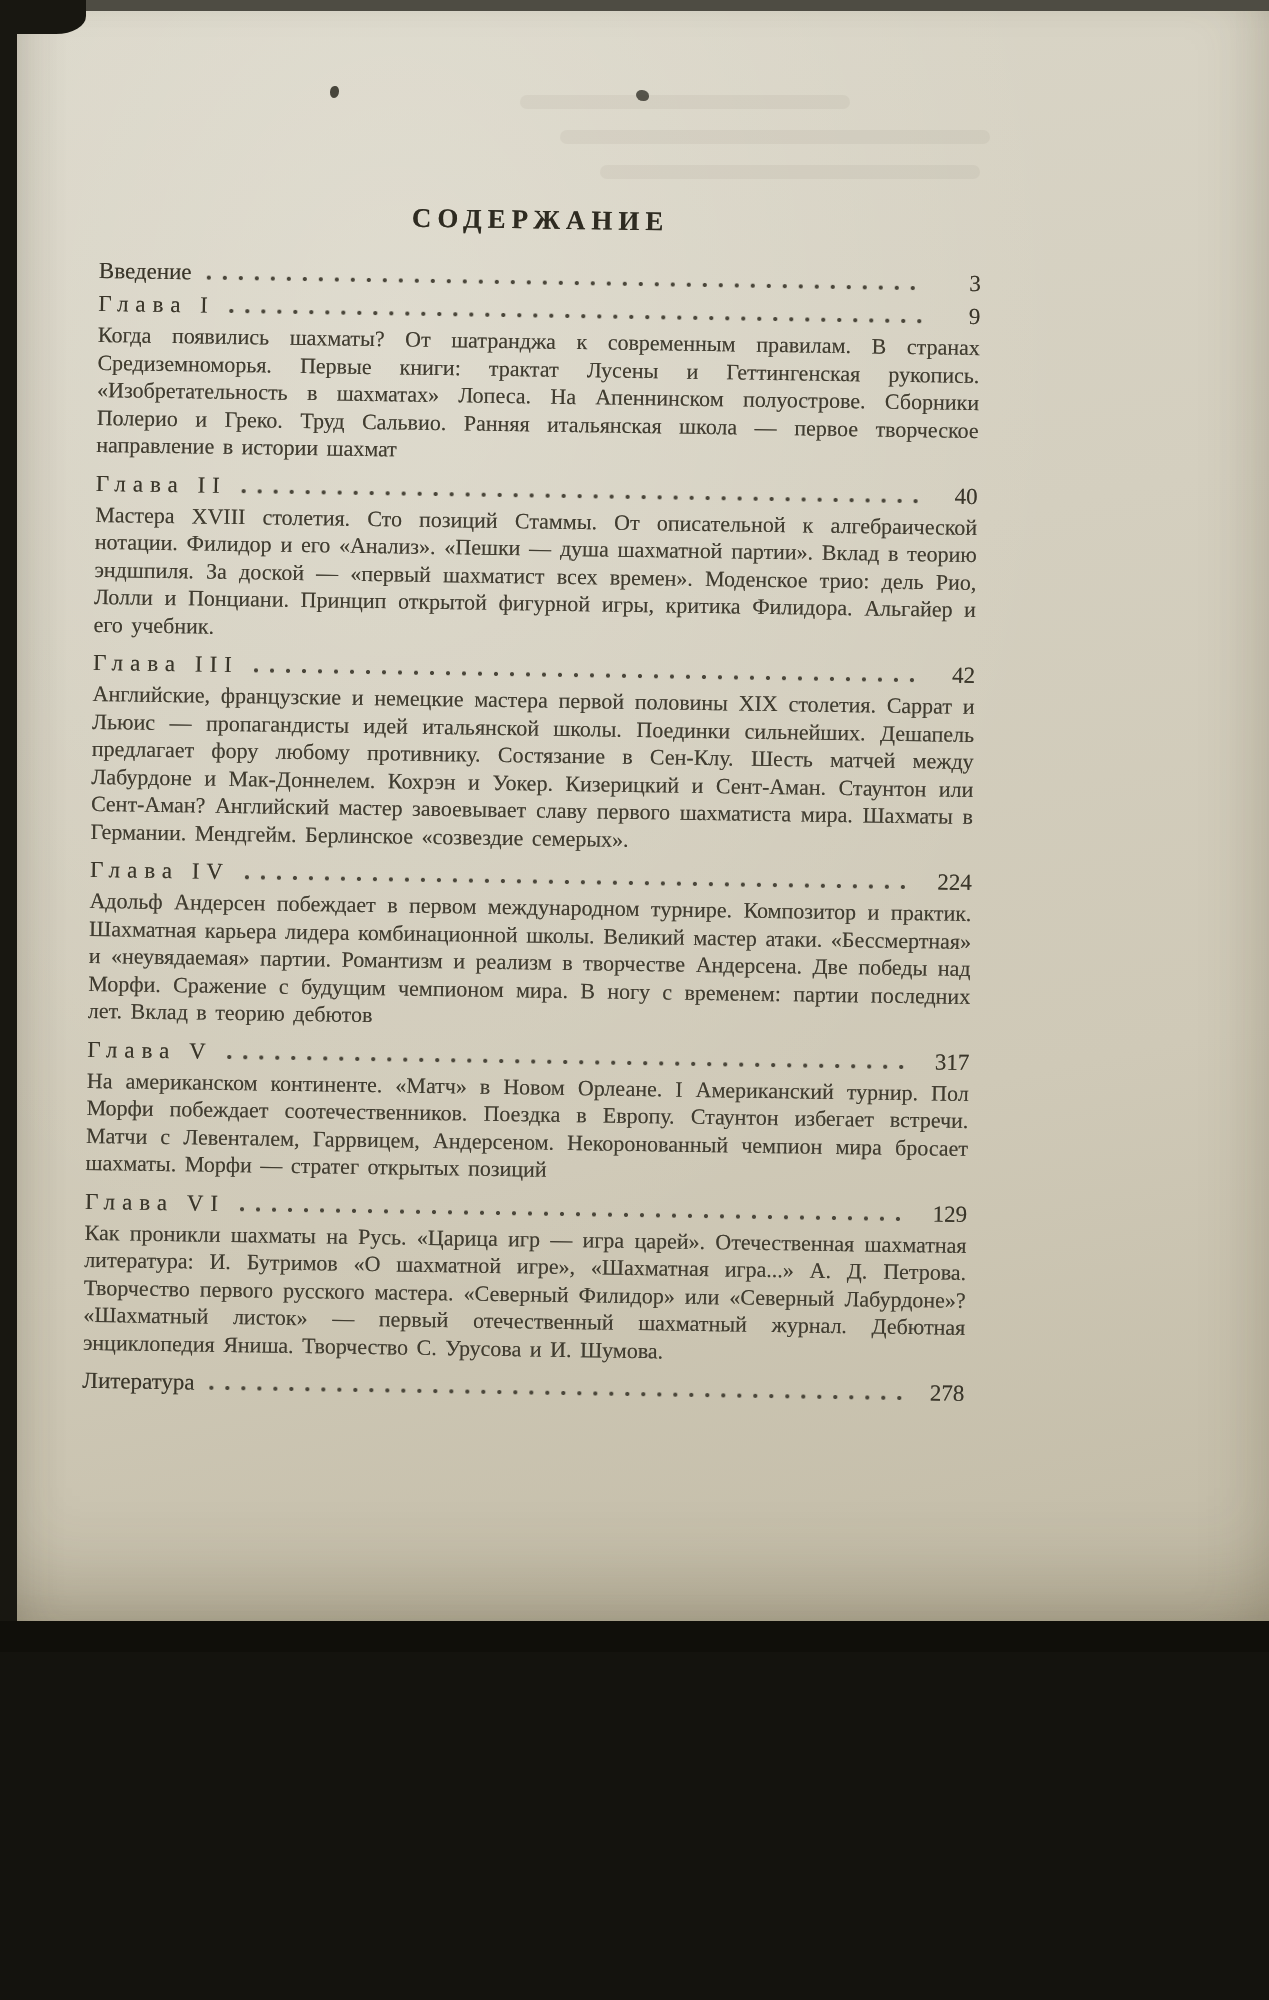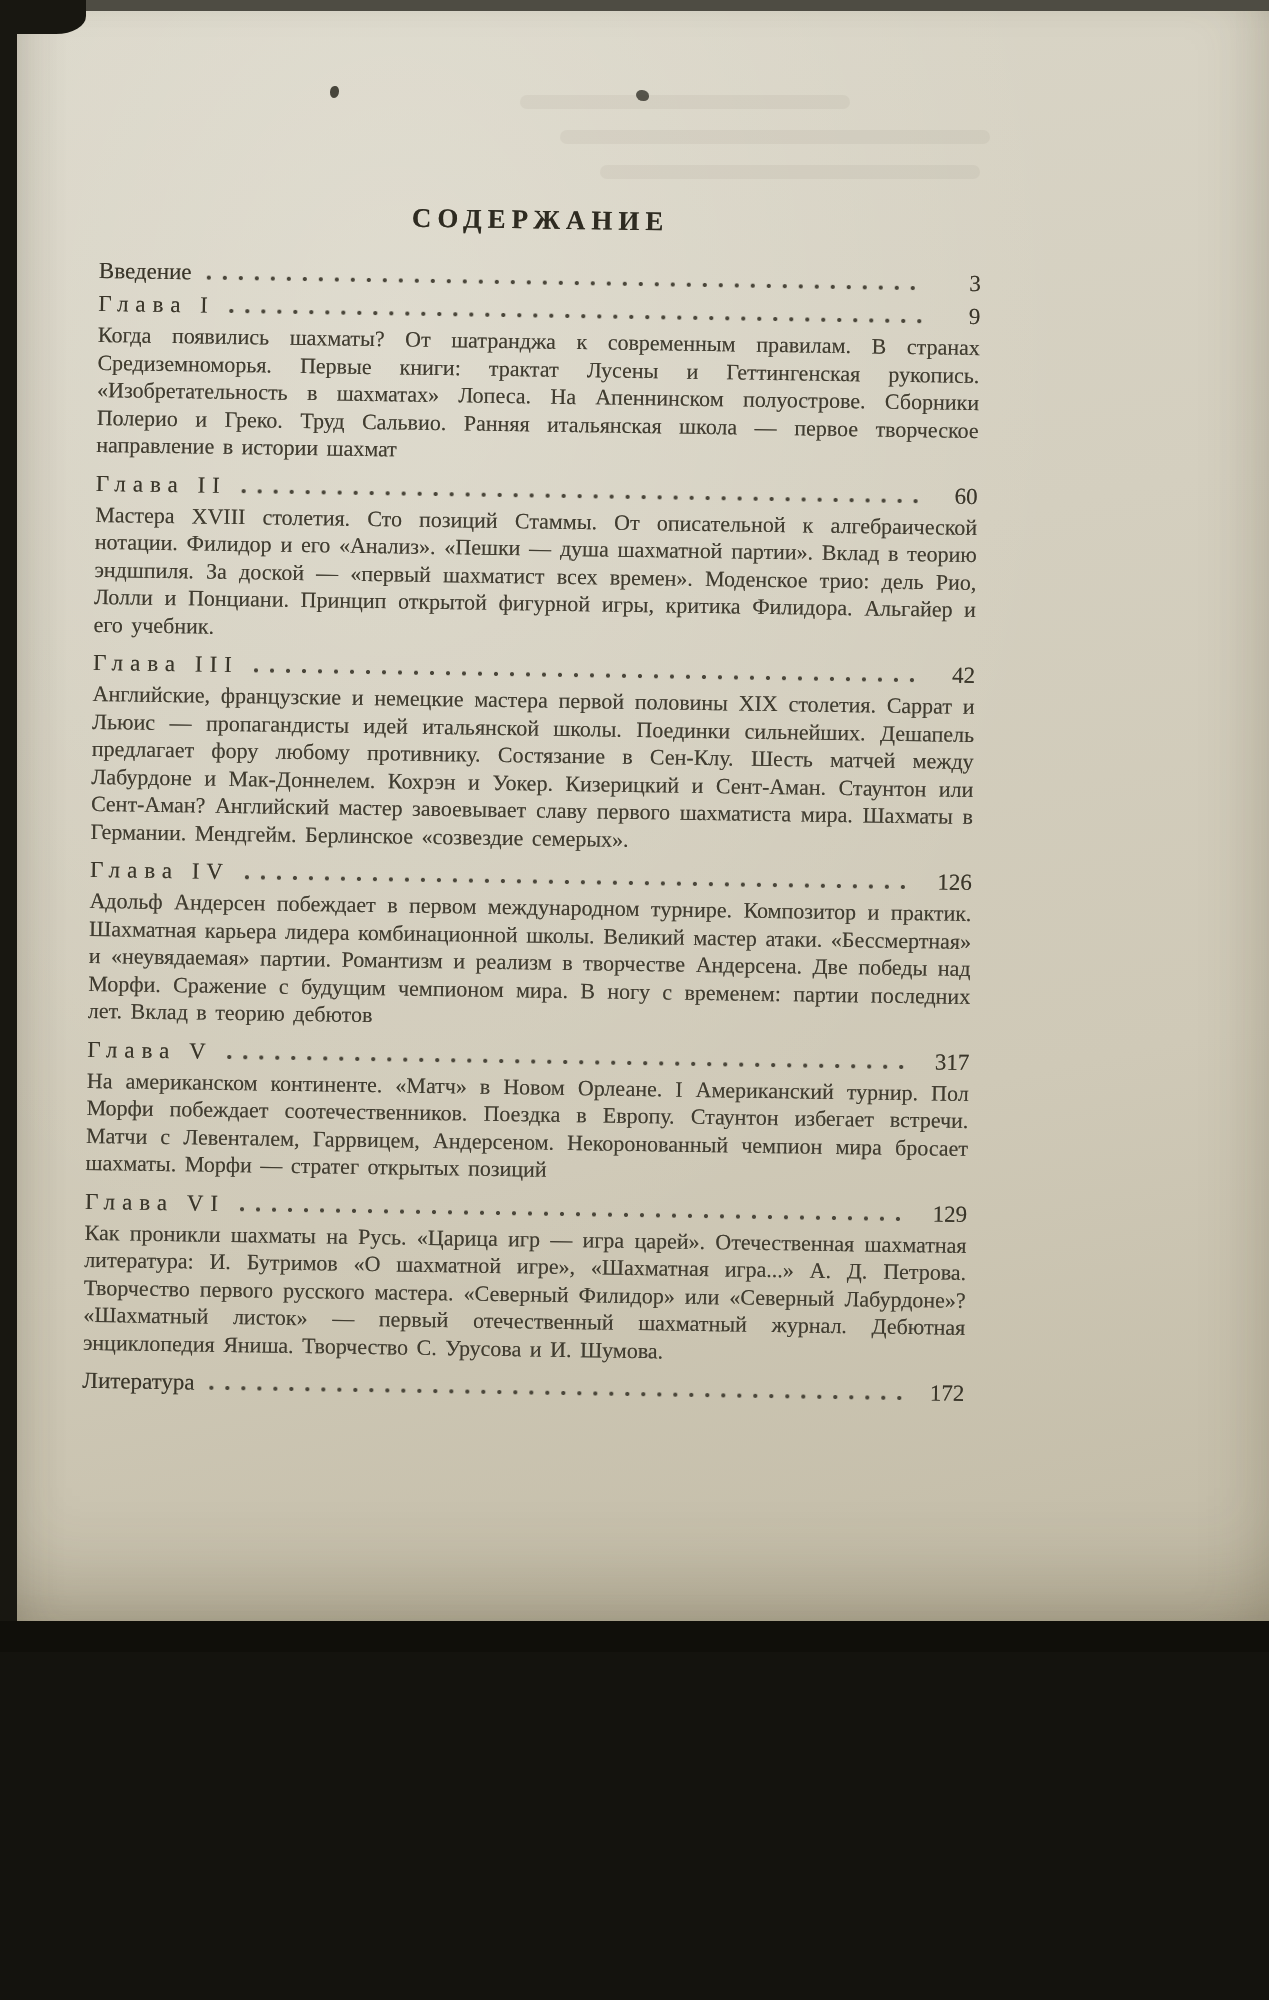--- a/index.html
+++ b/index.html
@@ -111,39 +111,39 @@
         <span class="dots"></span>
         <span class="pagenum">9</span>
       </div>
       <p class="desc">Когда появились шахматы? От шатранджа к современным правилам. В странах Средиземноморья. Первые книги: трактат Лусены и Геттингенская рукопись. «Изобретательность в шахматах» Лопеса. На Апеннинском полуострове. Сборники Полерио и Греко. Труд Сальвио. Ранняя итальянская школа — первое творческое направление в истории шахмат</p>
     </div>
 
     <div class="entry">
       <div class="entry-head spaced">
         <span class="label">Глава II</span>
         <span class="dots"></span>
-        <span class="pagenum">60</span>
+        <span class="pagenum">40</span>
       </div>
       <p class="desc">Мастера XVIII столетия. Сто позиций Стаммы. От описательной к алгебраической нотации. Филидор и его «Анализ». «Пешки — душа шахматной партии». Вклад в теорию эндшпиля. За доской — «первый шахматист всех времен». Моденское трио: дель Рио, Лолли и Понциани. Принцип открытой фигурной игры, критика Филидора. Альгайер и его учебник.</p>
     </div>
 
     <div class="entry">
       <div class="entry-head spaced">
         <span class="label">Глава III</span>
         <span class="dots"></span>
         <span class="pagenum">42</span>
       </div>
       <p class="desc">Английские, французские и немецкие мастера первой половины XIX столетия. Саррат и Льюис — пропагандисты идей итальянской школы. Поединки сильнейших. Дешапель предлагает фору любому противнику. Состязание в Сен-Клу. Шесть матчей между Лабурдоне и Мак-Доннелем. Кохрэн и Уокер. Кизерицкий и Сент-Аман. Стаунтон или Сент-Аман? Английский мастер завоевывает славу первого шахматиста мира. Шахматы в Германии. Мендгейм. Берлинское «созвездие семерых».</p>
     </div>
 
     <div class="entry">
       <div class="entry-head spaced">
         <span class="label">Глава IV</span>
         <span class="dots"></span>
-        <span class="pagenum">126</span>
+        <span class="pagenum">224</span>
       </div>
       <p class="desc">Адольф Андерсен побеждает в первом международном турнире. Композитор и практик. Шахматная карьера лидера комбинационной школы. Великий мастер атаки. «Бессмертная» и «неувядаемая» партии. Романтизм и реализм в творчестве Андерсена. Две победы над Морфи. Сражение с будущим чемпионом мира. В ногу с временем: партии последних лет. Вклад в теорию дебютов</p>
     </div>
 
     <div class="entry">
       <div class="entry-head spaced">
         <span class="label">Глава V</span>
         <span class="dots"></span>
         <span class="pagenum">317</span>
       </div>
@@ -156,21 +156,21 @@
         <span class="dots"></span>
         <span class="pagenum">129</span>
       </div>
       <p class="desc">Как проникли шахматы на Русь. «Царица игр — игра царей». Отечественная шахматная литература: И. Бутримов «О шахматной игре», «Шахматная игра...» А. Д. Петрова. Творчество первого русского мастера. «Северный Филидор» или «Северный Лабурдоне»? «Шахматный листок» — первый отечественный шахматный журнал. Дебютная энциклопедия Яниша. Творчество С. Урусова и И. Шумова.</p>
     </div>
 
     <div class="entry">
       <div class="entry-head">
         <span class="label">Литература</span>
         <span class="dots"></span>
-        <span class="pagenum">172</span>
+        <span class="pagenum">278</span>
       </div>
     </div>
   </div>
 
   <svg class="hand-mark" width="80" height="84" viewBox="0 0 80 84">
     <g fill="none" stroke="#43434e" stroke-width="2.6" stroke-linecap="round" opacity="0.8">
       <ellipse cx="42" cy="44" rx="26" ry="31" transform="rotate(-12 42 44)"></ellipse>
       <path d="M14 36 q6 -12 16 -10"></path>
       <path d="M48 26 q-8 14 2 22 q8 7 2 20 q-4 9 -12 8"></path>
     </g>

